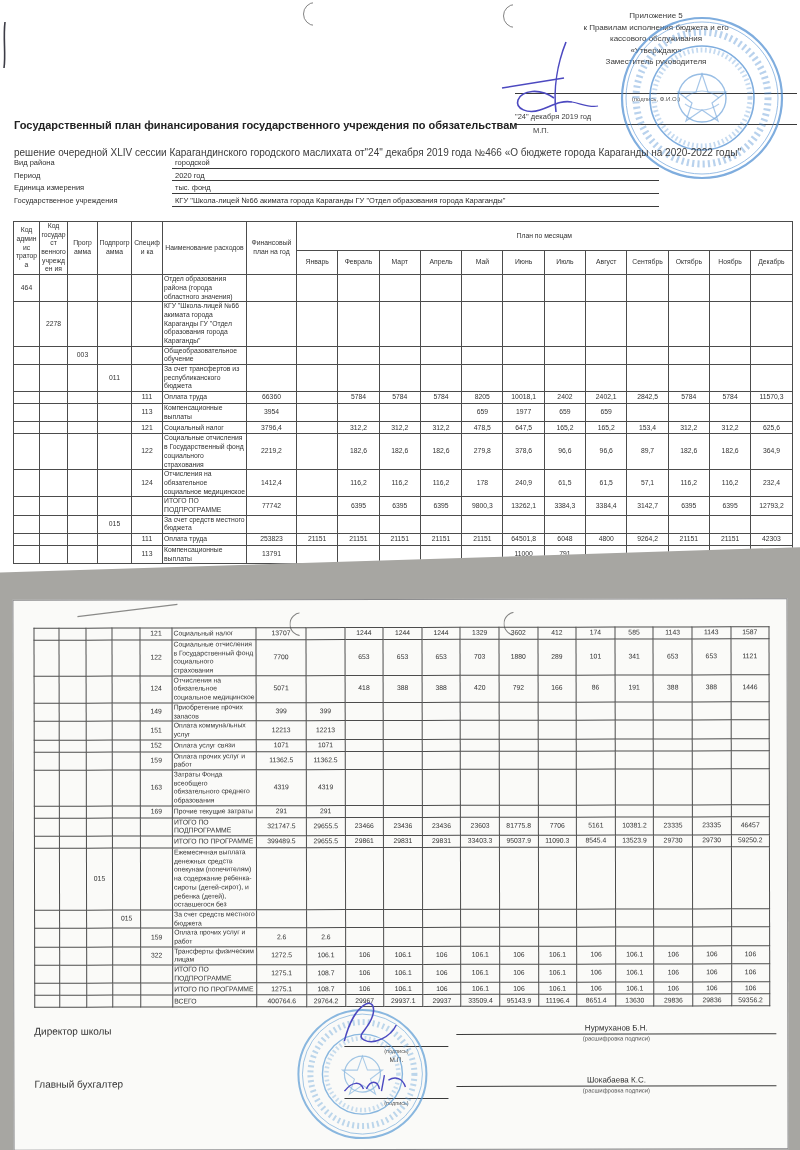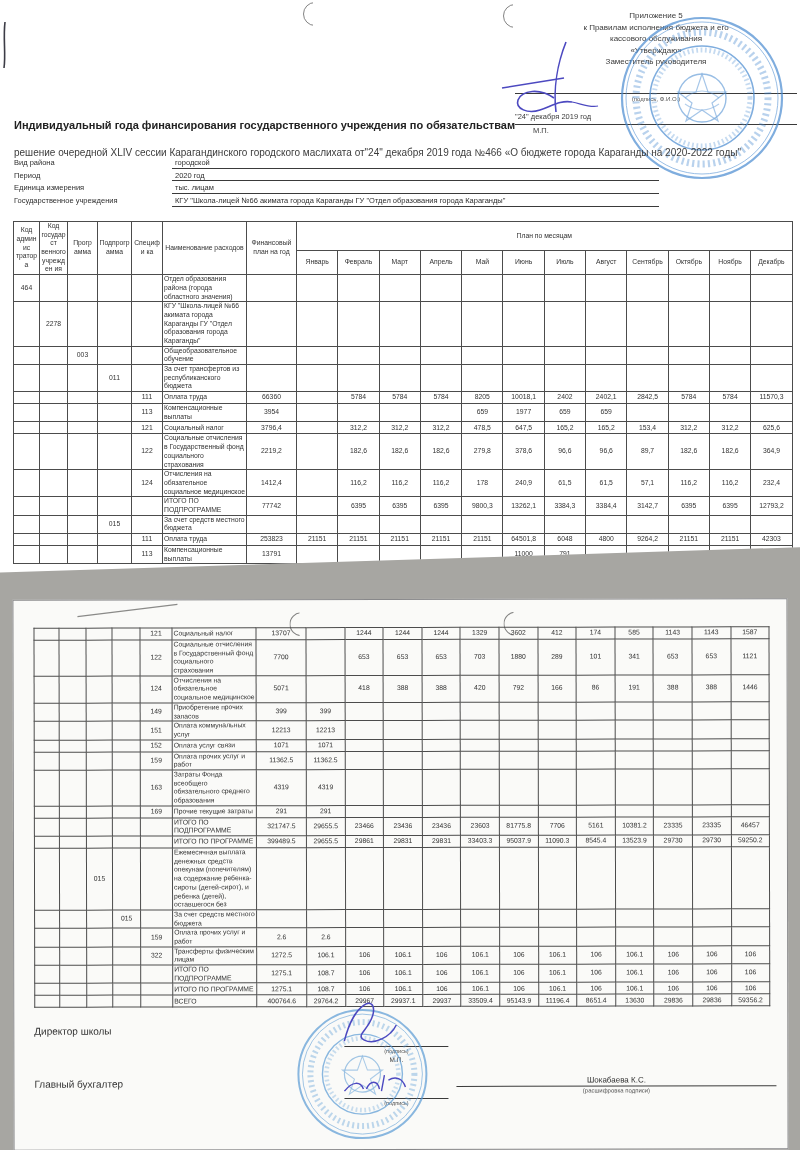--- a/index.html
+++ b/index.html
@@ -103,35 +103,35 @@
 
   <svg class="ink" style="left:498px;top:36px;" width="105" height="90" viewBox="0 0 105 90">
     <g stroke="#4c49c0" stroke-width="1.6">
       <path d="M68 6 C 60 26, 55 52, 58 76"></path>
       <path d="M4 52 L 66 42"></path>
       <path d="M56 62 C 42 52, 24 54, 20 64 C 17 73, 30 78, 42 74 C 54 70, 62 64, 74 66"></path>
       <path d="M74 66 C 84 68, 92 72, 100 70" stroke-width="1.2"></path>
     </g>
   </svg>
 
-  <div class="doc-title">Индивидуальный года финансирования государственного учреждения по обязательствам</div>
+  <div class="doc-title">Государственный план финансирования государственного учреждения по обязательствам</div>
   <div class="decision">решение очередной XLIV сессии Карагандинского городского маслихата от"24" декабря 2019 года №466 «О бюджете города Караганды на 2020-2022 годы"</div>
 
   <div class="form">
     <div class="form-row">
       <span class="form-label">Вид района</span>
       <span class="form-value">городской</span>
     </div>
     <div class="form-row">
       <span class="form-label">Период</span>
       <span class="form-value">2020  год</span>
     </div>
     <div class="form-row">
       <span class="form-label">Единица измерения</span>
-      <span class="form-value">тыс. лицам</span>
+      <span class="form-value">тыс. фонд</span>
     </div>
     <div class="form-row">
       <span class="form-label">Государственное учреждения</span>
       <span class="form-value">КГУ "Школа-лицей №66 акимата города Караганды ГУ "Отдел образования города Караганды"</span>
     </div>
   </div>
 
   <table class="fin" id="t1">
     <colgroup>
       <col class="c1">
@@ -869,20 +869,24 @@
         </tr>
       </tbody>
   </table>
 
   <div class="sig-role" style="left:20px;top:425px;">Директор школы</div>
   <div class="mid-sign" style="left:330px;top:445px;">
     <div class="line"></div>
     <div class="cap">(подпись)</div>
     <div class="mp2">М.П.</div>
   </div>
+  <div class="right-sign" style="left:442px;top:424px;">
+    <div class="nm">Нурмуханов Б.Н.</div>
+    <div class="cap">(расшифровка подписи)</div>
+  </div>
 
   <div class="sig-role" style="left:20px;top:478px;">Главный бухгалтер</div>
   <div class="mid-sign" style="left:330px;top:497px;">
     <div class="line"></div>
     <div class="cap">(подпись)</div>
   </div>
   <div class="right-sign" style="left:442px;top:476px;">
     <div class="nm">Шокабаева К.С.</div>
     <div class="cap">(расшифровка подписи)</div>
   </div>

